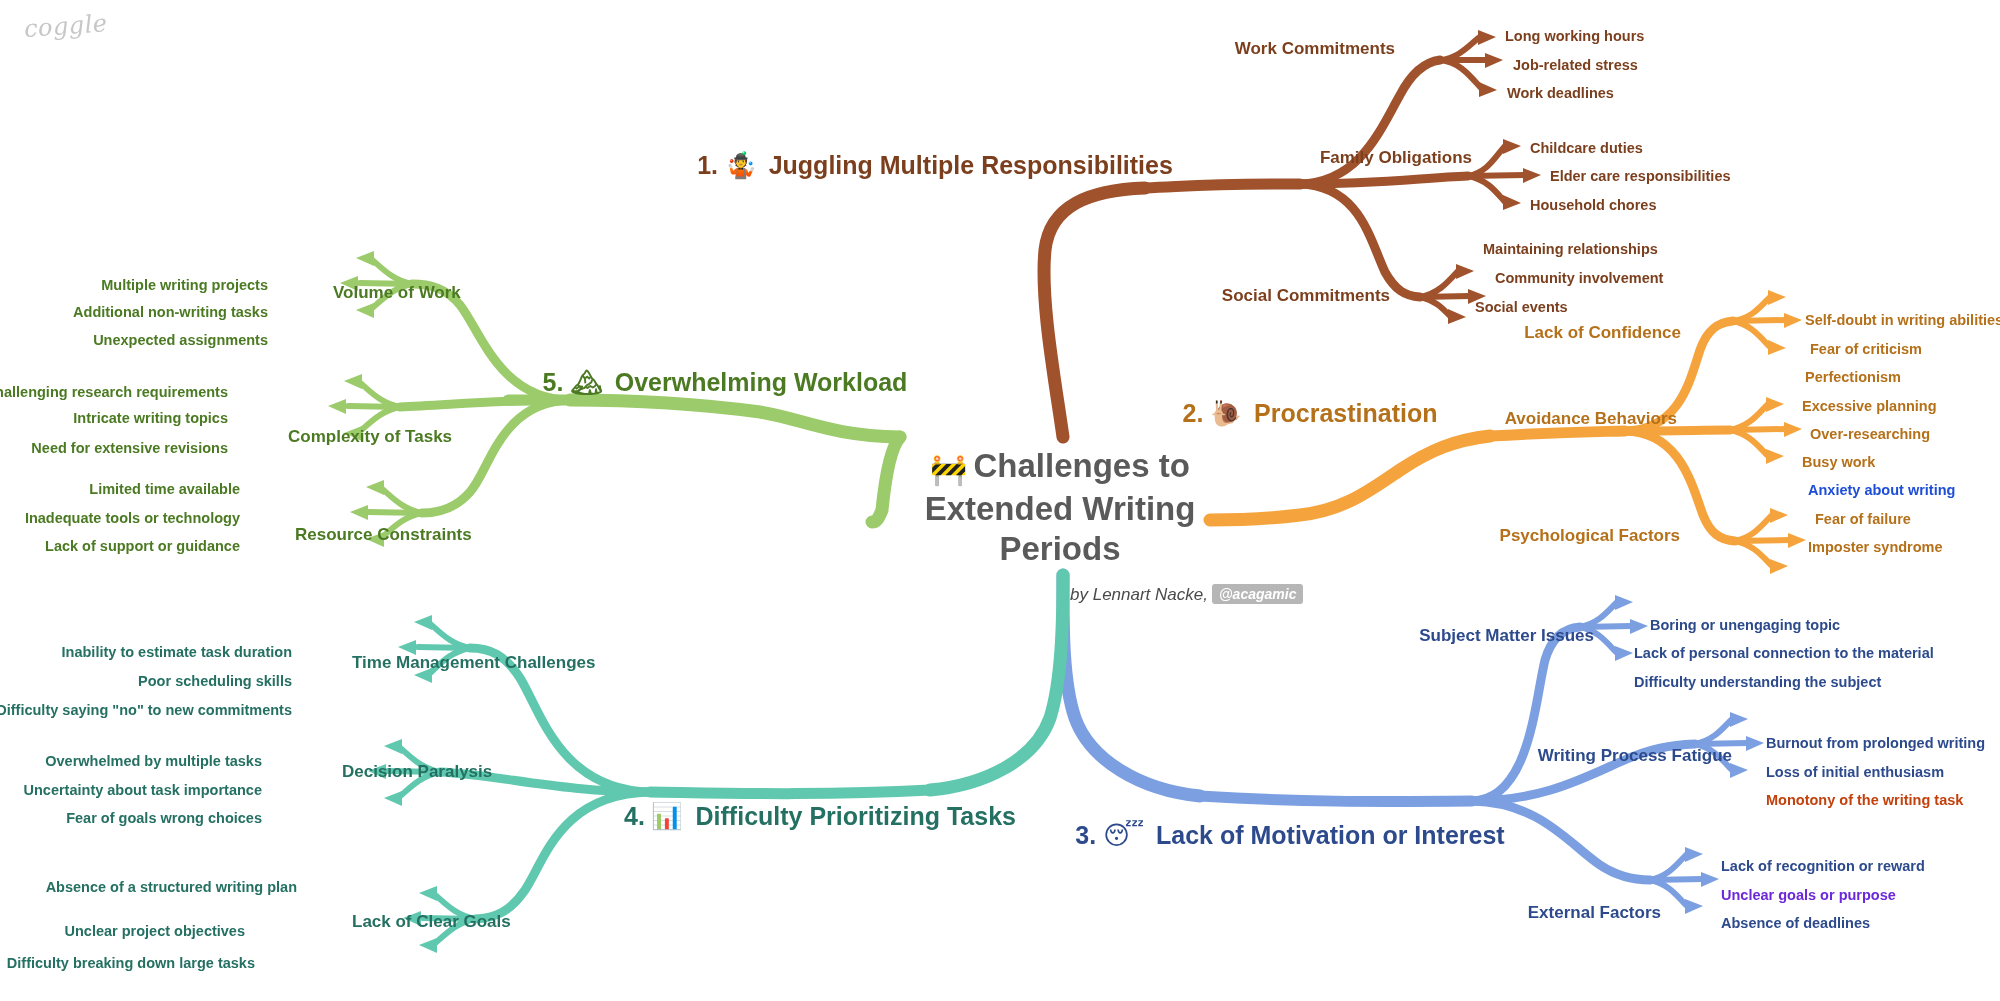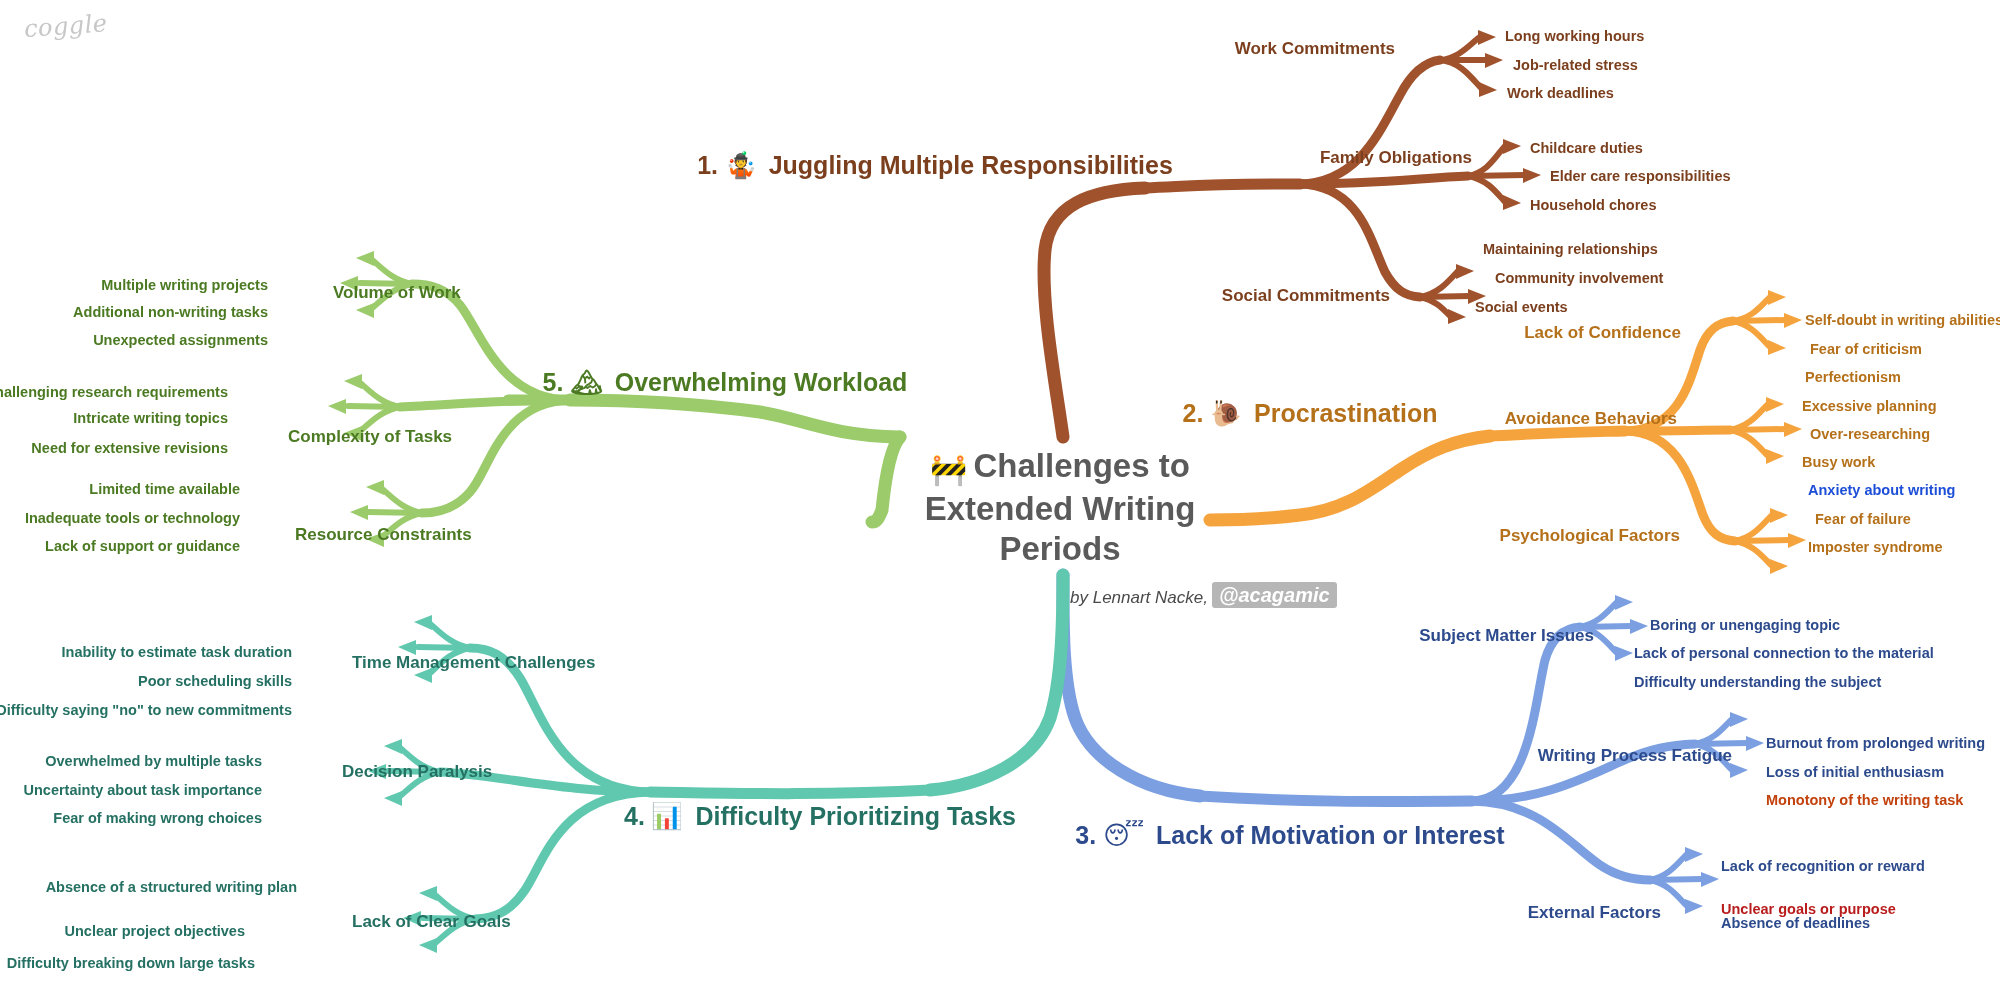--- a/index.html
+++ b/index.html
@@ -19,21 +19,21 @@
         font-style:italic;font-size:24px;color:#c7c7c7;letter-spacing:.5px;
         transform:rotate(-4deg);}
 
   #root{position:absolute;left:1060px;top:508px;transform:translate(-50%,-50%);
         text-align:center;width:340px;}
   #root .rtitle{font-size:33px;font-weight:bold;color:#5a5a5a;line-height:1.22;}
   #root .emoji{font-size:30px;vertical-align:-3px;margin-right:6px;}
   #byline{position:absolute;left:1070px;top:585px;font-size:17px;font-style:italic;
           color:#4a4a4a;white-space:nowrap;}
   #byline .handle{background:#b6b6b6;color:#ffffff;font-style:italic;font-weight:bold;
-                  font-size:20px;padding:2px 7px;border-radius:3px;margin-left:4px;
+                  font-size:14px;padding:2px 7px;border-radius:3px;margin-left:4px;
                   position:relative;top:-1px;}
   .em{font-size:1.02em;margin-right:5px;}
 </style>
 </head>
 <body>
 
 <div id="stage">
 
   <svg id="wires" viewBox="0 0 2000 1001" preserveAspectRatio="none">
 
@@ -256,38 +256,38 @@
   <div class="node leaf r" style="left:1634px;top:653px;color:#2C4A8C;"><span>Lack of personal connection to the material</span></div>
   <div class="node leaf r" style="left:1634px;top:682px;color:#2C4A8C;"><span>Difficulty understanding the subject</span></div>
 
   <div class="node mid rr" style="left:1732px;top:756px;color:#2C4A8C;"><span>Writing Process Fatigue</span></div>
   <div class="node leaf r" style="left:1766px;top:743px;color:#2C4A8C;"><span>Burnout from prolonged writing</span></div>
   <div class="node leaf r" style="left:1766px;top:772px;color:#2C4A8C;"><span>Loss of initial enthusiasm</span></div>
   <div class="node leaf r" style="left:1766px;top:800px;color:#c2410c;"><span>Monotony of the writing task</span></div>
 
   <div class="node mid rr" style="left:1661px;top:913px;color:#2C4A8C;"><span>External Factors</span></div>
   <div class="node leaf r" style="left:1721px;top:866px;color:#2C4A8C;"><span>Lack of recognition or reward</span></div>
-  <div class="node leaf r" style="left:1721px;top:895px;color:#b91c1c;margin-top:14px;"><span>Unclear goals or purpose</span></div>
+  <div class="node leaf r" style="left:1721px;top:895px;color:#6d28d9;"><span>Unclear goals or purpose</span></div>
   <div class="node leaf r" style="left:1721px;top:923px;color:#2C4A8C;"><span>Absence of deadlines</span></div>
 
   <div class="node branch-title ctr" style="left:820px;top:817px;color:#247062;">
     <span>4.</span>
     <span class="em">📊</span>
     <span>Difficulty Prioritizing Tasks</span>
   </div>
 
   <div class="node mid r" style="left:352px;top:663px;color:#247062;"><span>Time Management Challenges</span></div>
   <div class="node leaf rr" style="left:292px;top:652px;color:#247062;"><span>Inability to estimate task duration</span></div>
   <div class="node leaf rr" style="left:292px;top:681px;color:#247062;"><span>Poor scheduling skills</span></div>
   <div class="node leaf rr" style="left:292px;top:710px;color:#247062;"><span>Difficulty saying "no" to new commitments</span></div>
 
   <div class="node mid r" style="left:342px;top:772px;color:#247062;"><span>Decision Paralysis</span></div>
   <div class="node leaf rr" style="left:262px;top:761px;color:#247062;"><span>Overwhelmed by multiple tasks</span></div>
   <div class="node leaf rr" style="left:262px;top:790px;color:#247062;"><span>Uncertainty about task importance</span></div>
-  <div class="node leaf rr" style="left:262px;top:818px;color:#247062;"><span>Fear of making wrong choices</span></div>
+  <div class="node leaf rr" style="left:262px;top:818px;color:#247062;"><span>Fear of goals wrong choices</span></div>
 
   <div class="node mid r" style="left:352px;top:922px;color:#247062;"><span>Lack of Clear Goals</span></div>
   <div class="node leaf rr" style="left:297px;top:887px;color:#247062;"><span>Absence of a structured writing plan</span></div>
   <div class="node leaf rr" style="left:245px;top:931px;color:#247062;"><span>Unclear project objectives</span></div>
   <div class="node leaf rr" style="left:255px;top:963px;color:#247062;"><span>Difficulty breaking down large tasks</span></div>
 
   <div class="node branch-title ctr" style="left:725px;top:383px;color:#4B7A22;">
     <span>5.</span>
     <span class="em">🏔</span>
     <span>Overwhelming Workload</span>

